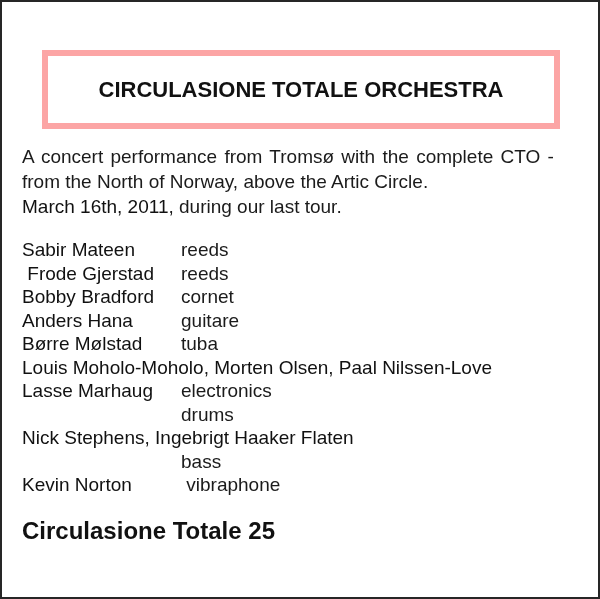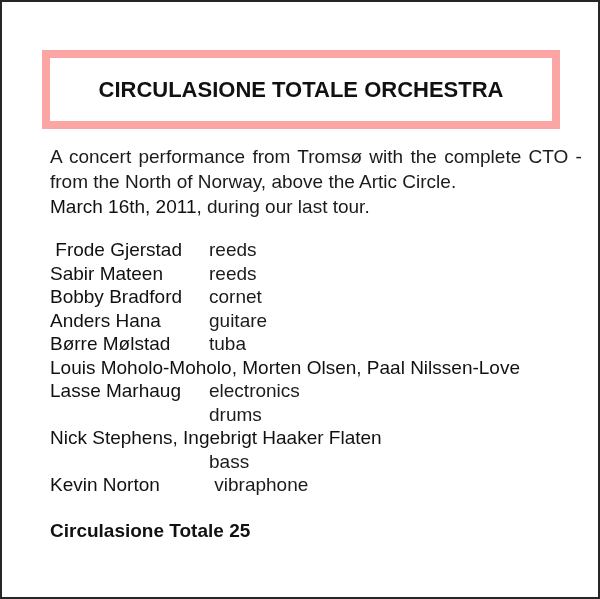--- a/index.html
+++ b/index.html
@@ -15,32 +15,32 @@
     border: 2px solid #262626;
     background: #ffffff;
     font-family: "Liberation Sans", "DejaVu Sans", sans-serif;
     color: #1b1b1b;
     overflow: hidden;
   }
   .title-box {
     margin: 48px 38px 0 40px;
     height: 79px;
     box-sizing: border-box;
-    border: 8px solid #fca5a5;
+    border: 6px solid #fca5a5;
     display: flex;
     flex-direction: column;
     justify-content: center;
     text-align: center;
     font-weight: 700;
     font-size: 22px;
     line-height: 26px;
     color: #111111;
   }
   .content {
-    padding: 0 40px 0 48px;
+    padding: 0 40px 0 20px;
     font-size: 19px;
   }
   .intro {
     margin-top: 15px;
   }
   .intro-line {
     line-height: 25px;
     white-space: pre;
   }
   .intro-line1 {
@@ -59,21 +59,21 @@
     vertical-align: top;
     white-space: pre;
   }
   .instrument-cell {
     white-space: pre;
   }
   b { font-weight: 400; color: #111111; }
   .footer {
     margin-top: 21px;
     font-weight: 700;
-    font-size: 19px;
+    font-size: 24px;
     line-height: 25px;
     color: #111111;
   }
 </style>
 </head>
 <body>
 
 <div class="page">
 
   <div class="title-box">
@@ -82,22 +82,22 @@
 
   <div class="content">
 
     <div class="intro">
       <div class="intro-line intro-line1">A concert performance from Tromsø with the complete CTO -</div>
       <div class="intro-line">from the North of Norway, above the Artic Circle.</div>
       <div class="intro-line"><b>March 16th, 2011</b><span>, during our last tour.</span></div>
     </div>
 
     <div class="personnel" id="personnel">
+        <div class="person-row"><span class="name-cell"><b>Sabir Mateen</b></span><span class="instrument-cell">reeds</span></div>
         <div class="person-row"><span class="name-cell"><b> Frode Gjerstad</b></span><span class="instrument-cell">reeds</span></div>
-        <div class="person-row"><span class="name-cell"><b>Sabir Mateen</b></span><span class="instrument-cell">reeds</span></div>
         <div class="person-row"><span class="name-cell"><b>Bobby Bradford</b></span><span class="instrument-cell">cornet</span></div>
         <div class="person-row"><span class="name-cell"><b>Anders Hana</b></span><span class="instrument-cell">guitare</span></div>
         <div class="person-row"><span class="name-cell"><b>Børre Mølstad</b></span><span class="instrument-cell">tuba</span></div>
         <div class="person-row"><span class="name-cell"><b>Louis Moholo-Moholo</b>, <b>Morten Olsen</b>, <b>Paal Nilssen-Love</b></span><span class="instrument-cell"></span></div>
         <div class="person-row"><span class="name-cell"><b>Lasse Marhaug</b></span><span class="instrument-cell">electronics</span></div>
         <div class="person-row"><span class="name-cell"></span><span class="instrument-cell">drums</span></div>
         <div class="person-row"><span class="name-cell"><b>Nick Stephens</b>, <b>Ingebrigt Haaker Flaten</b></span><span class="instrument-cell"></span></div>
         <div class="person-row"><span class="name-cell"></span><span class="instrument-cell">bass</span></div>
         <div class="person-row"><span class="name-cell"><b>Kevin Norton</b></span><span class="instrument-cell"> vibraphone</span></div>
       </div>

